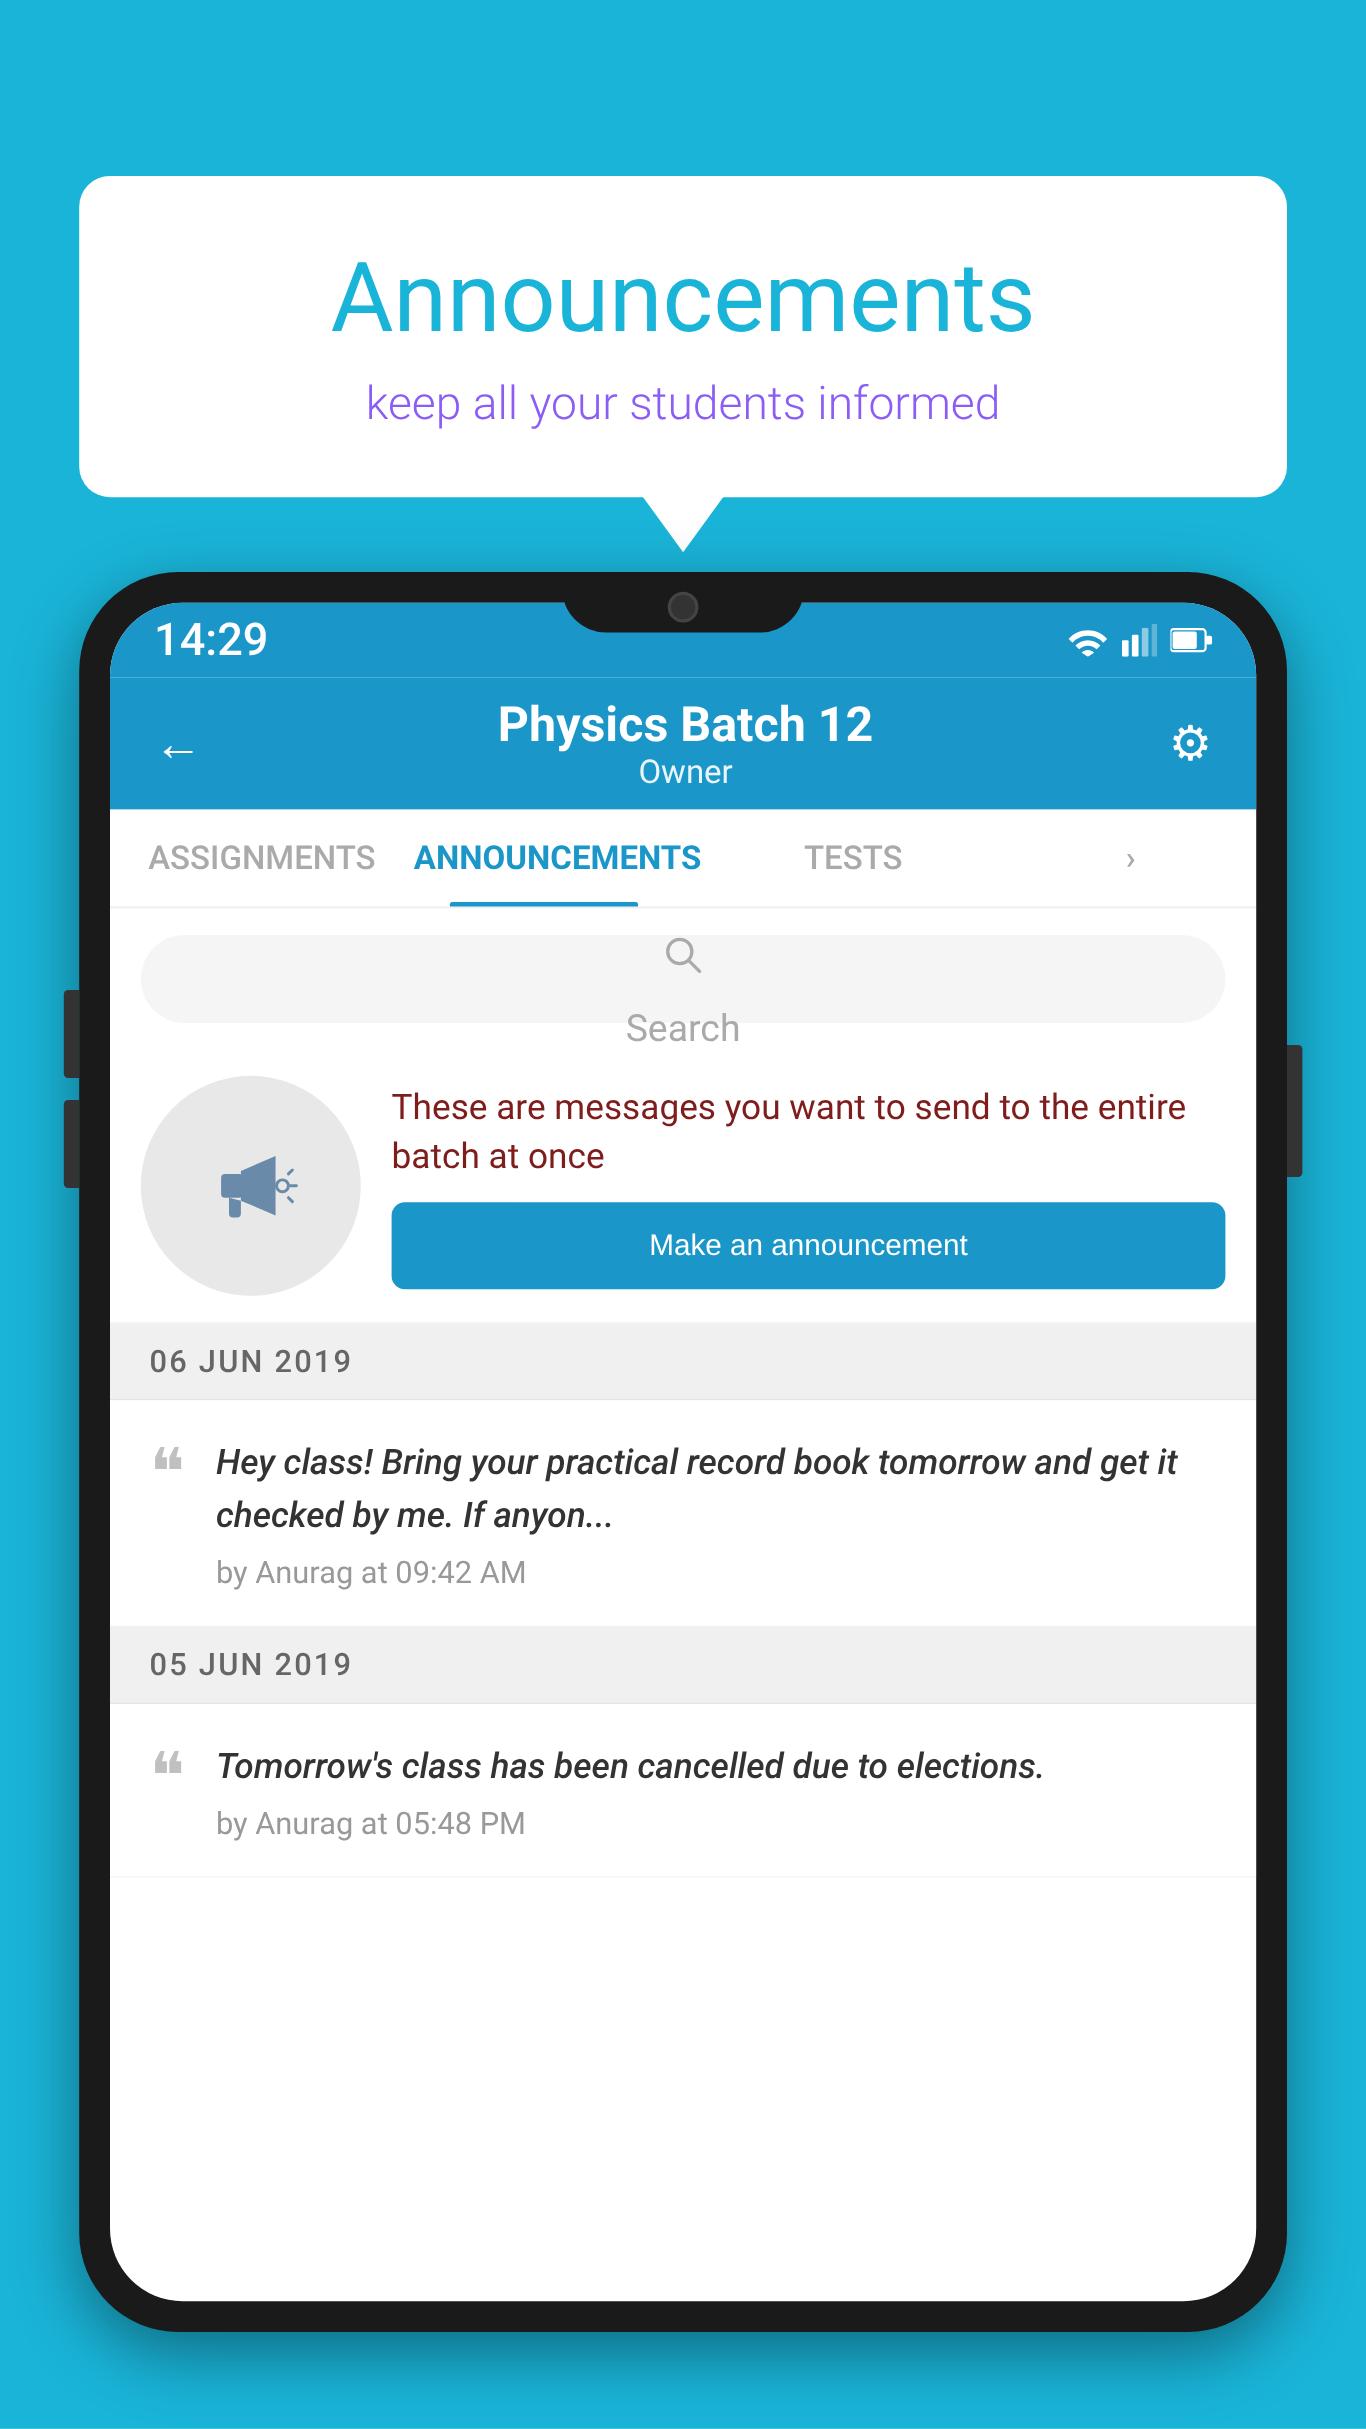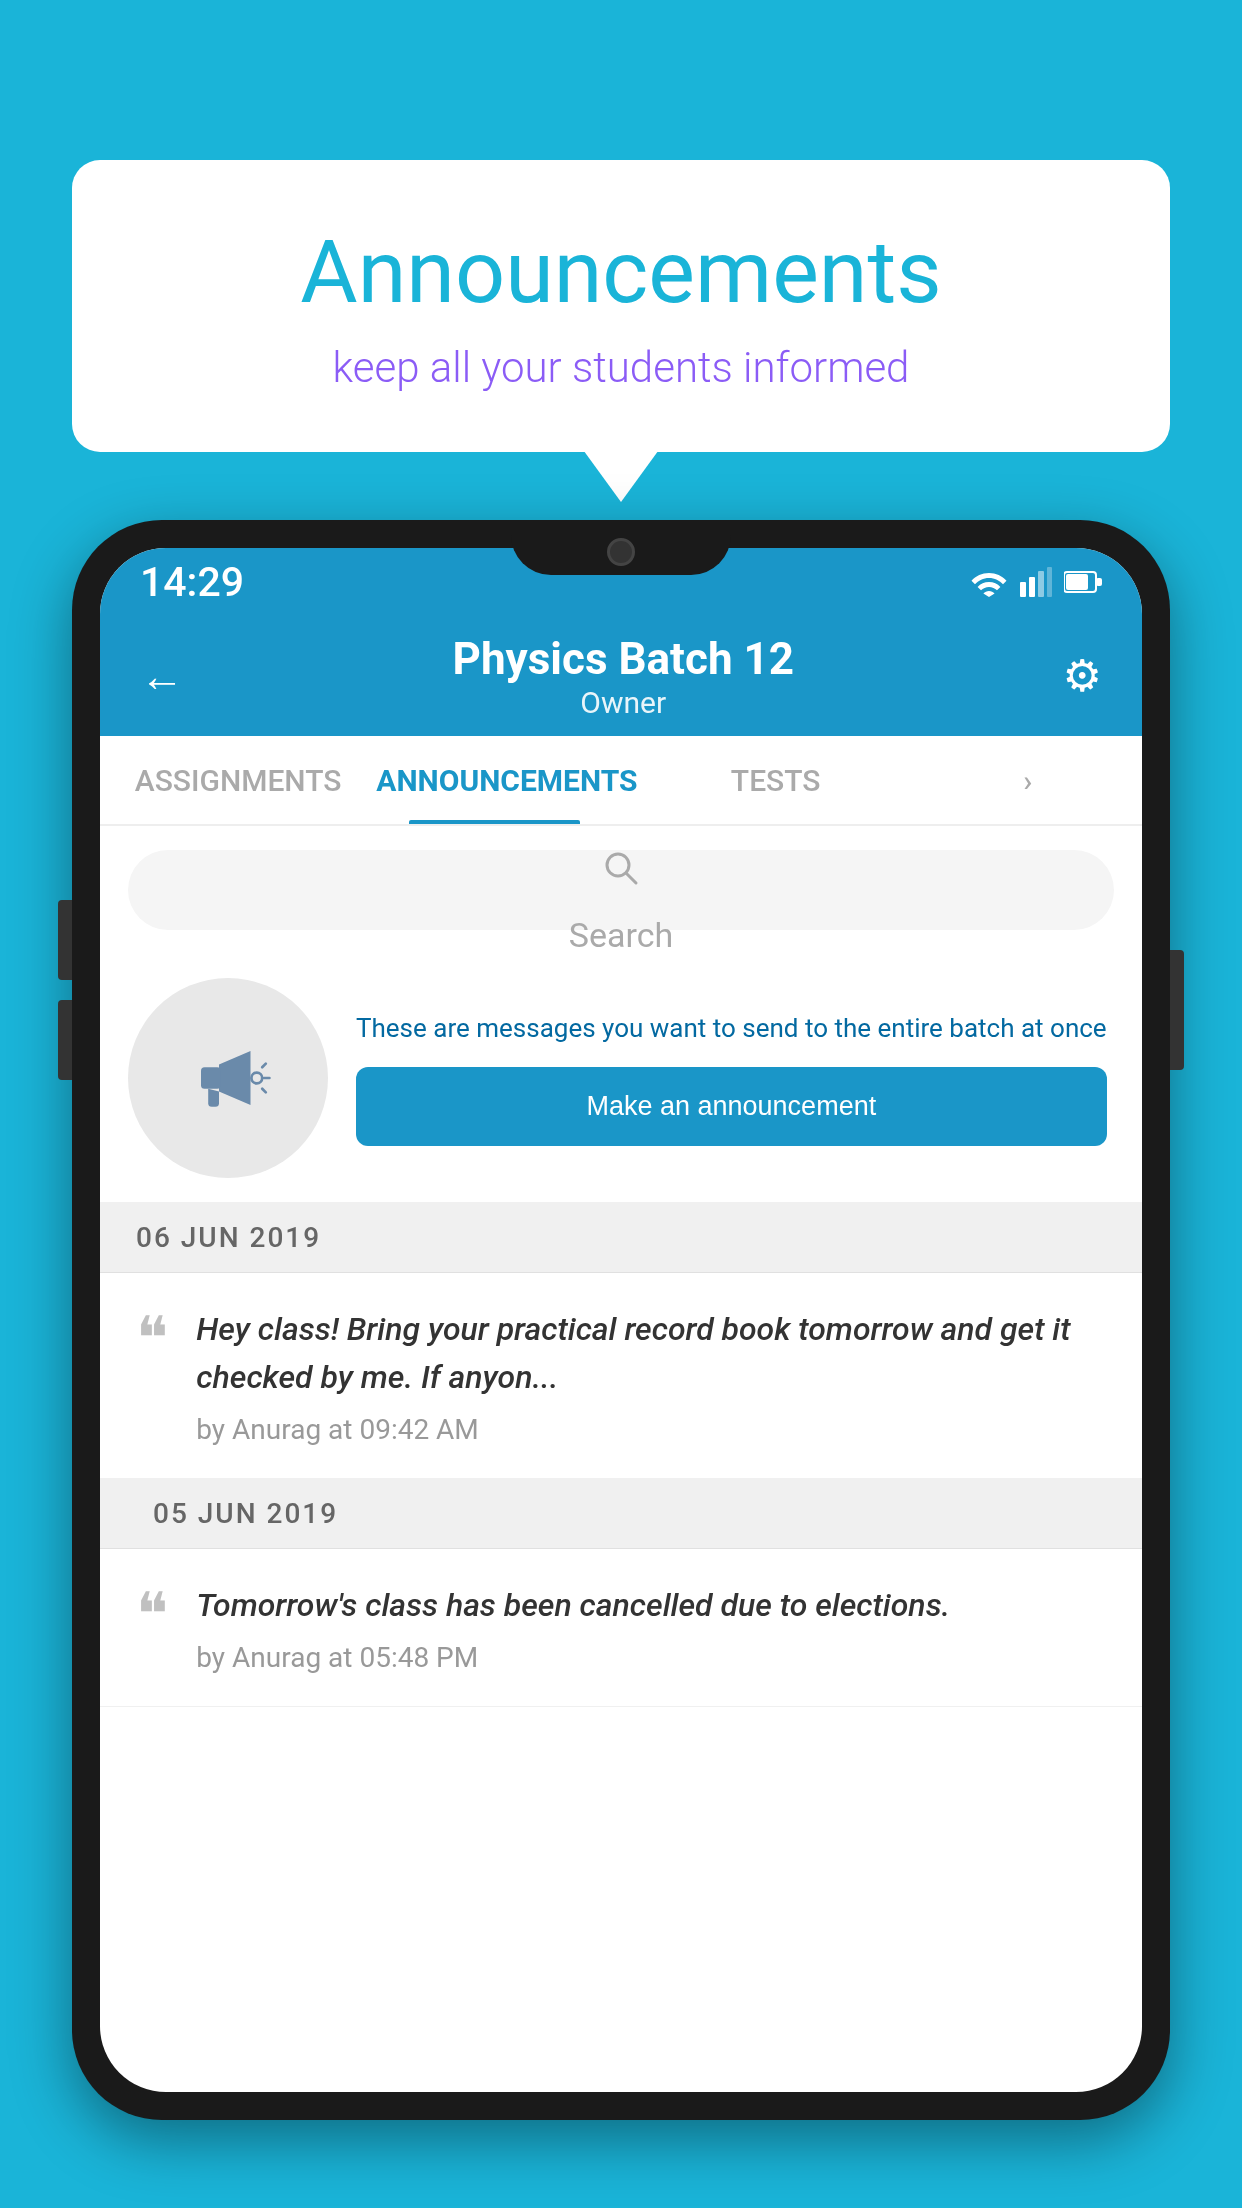--- a/index.html
+++ b/index.html
@@ -296,22 +296,22 @@
       fill: #6a8aaa;
     }
 
     .promo-right {
       display: flex;
       flex-direction: column;
       gap: 20px;
     }
 
     .promo-text {
-      color: #0369a1;
-      font-size: 26px;
+      color: #7f1d1d;
+      font-size: 32px;
       line-height: 1.4;
     }
 
     .make-announcement-btn {
       background: #1a96c8;
       color: white;
       border: none;
       border-radius: 12px;
       padding: 24px 36px;
       font-size: 27px;
@@ -363,21 +363,21 @@
       margin-bottom: 12px;
     }
 
     .announcement-meta {
       font-size: 28px;
       color: #999;
     }
 
     .date-separator2 {
       background: #f0f0f0;
-      padding: 18px 53px;
+      padding: 18px 36px;
       font-size: 28px;
       color: #666;
       font-weight: 500;
       letter-spacing: 2px;
       border-bottom: 1px solid #e0e0e0;
     }
 
     .announcement-item2 {
       display: flex;
       align-items: flex-start;

